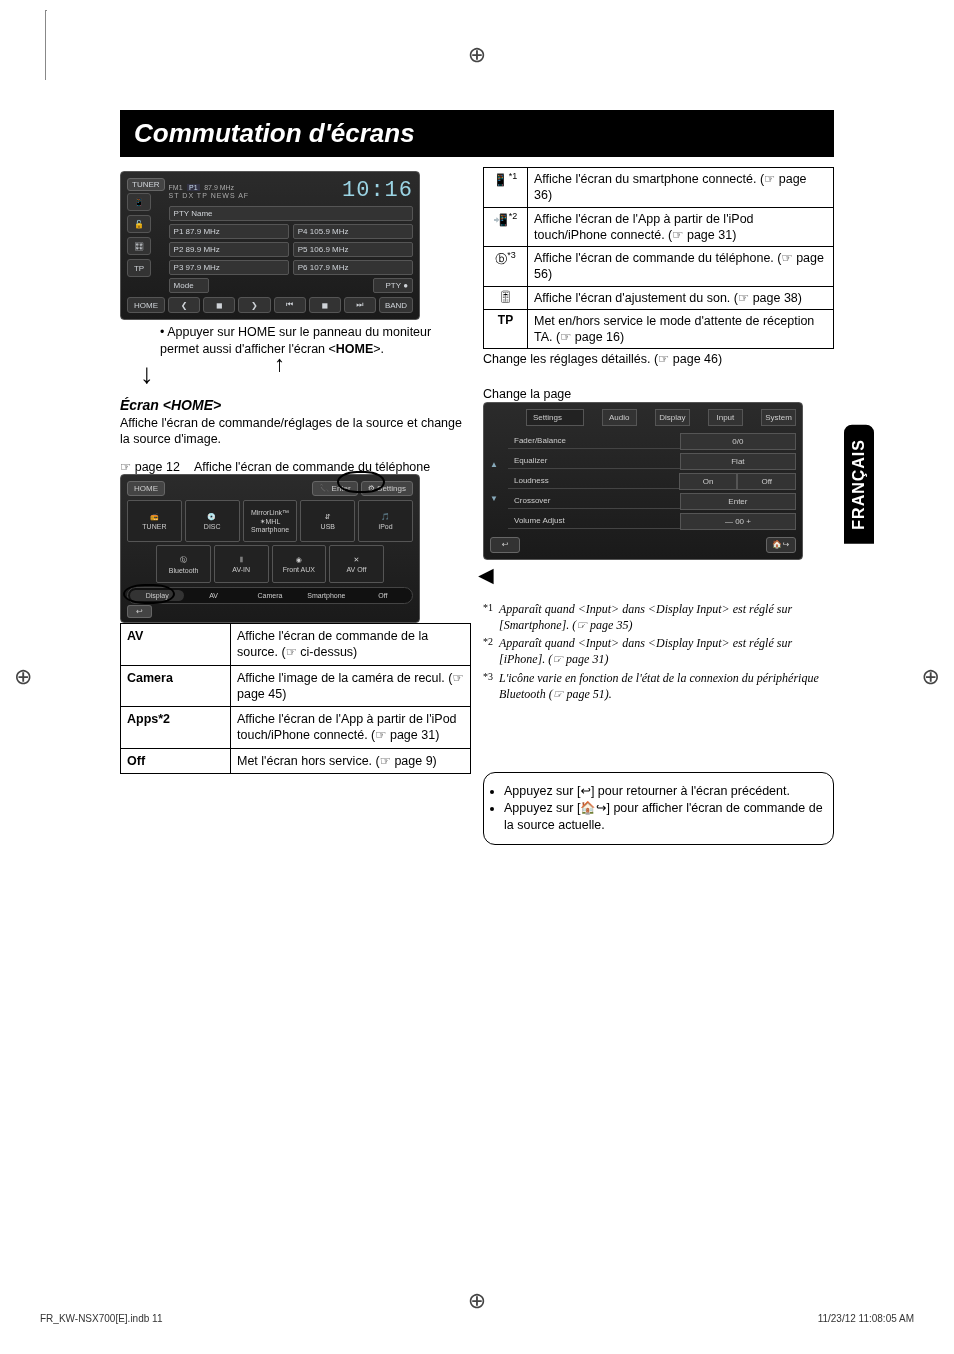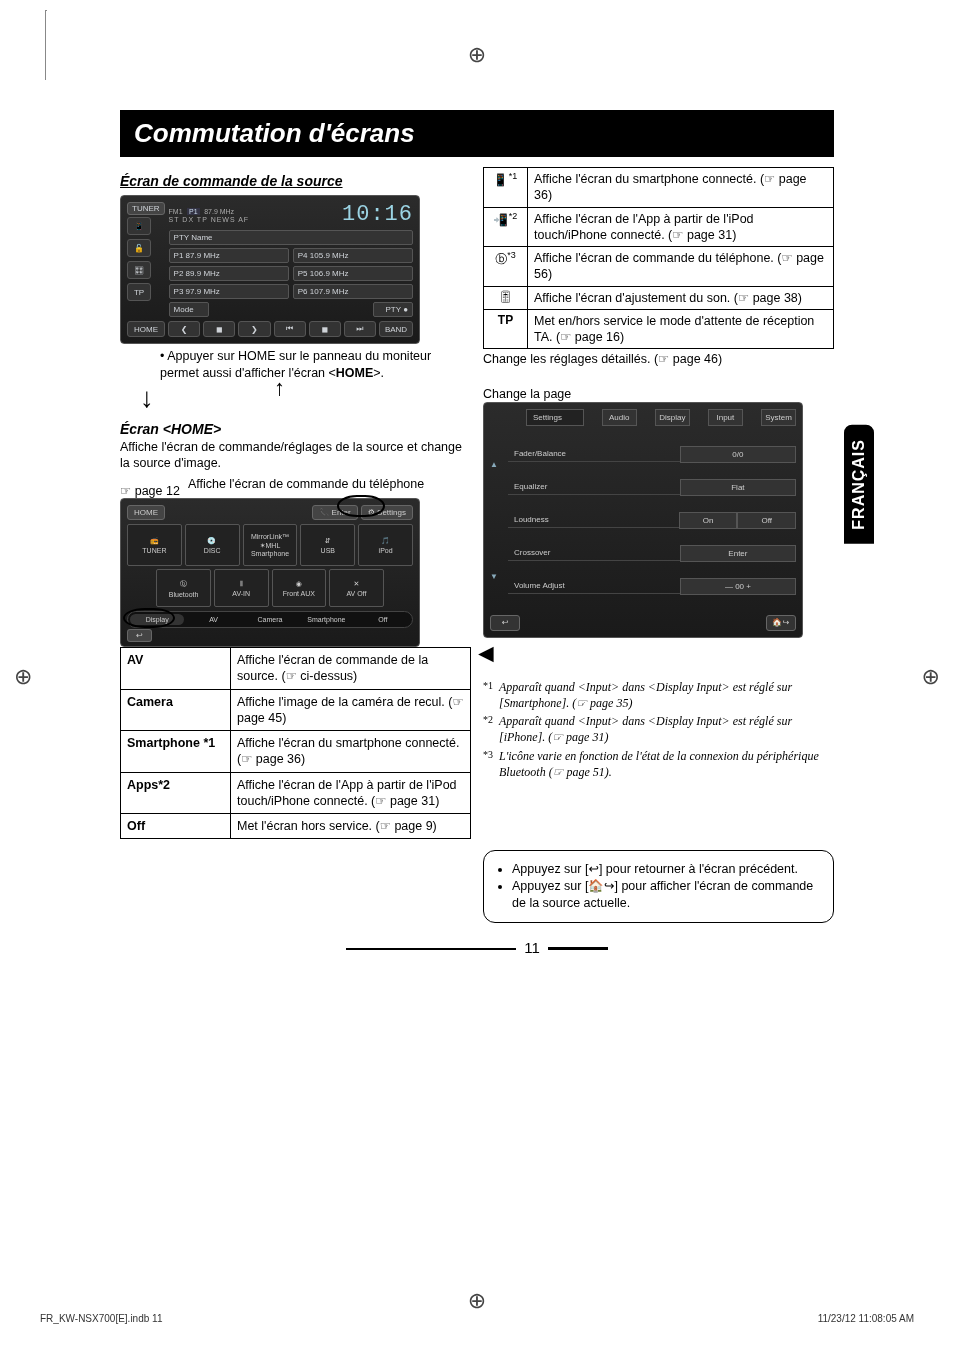--- a/index.html
+++ b/index.html
@@ -119,32 +119,32 @@
   
   .opt-table { border-collapse:collapse; width:100%; font-size:12.5px; font-family:"Arial Narrow",Arial,sans-serif; }
   .opt-table td { border:1px solid #000; padding:4px 6px; vertical-align:top; line-height:1.3;}
   .opt-table td.k { font-weight:bold; width:110px;}
 
   
   .screen3 { background:linear-gradient(#2b2b2b,#1a1a1a); color:#ccc; font-size:8px; width:320px; border:1px solid #555; border-radius:4px; padding:6px;}
   .screen3 .strow { display:flex; gap:18px; margin-bottom:4px;padding-left:36px;}
   .screen3 .sttab { flex:1; background:#333; border:1px solid #555; text-align:center; padding:3px 0; font-size:8px;}
   .screen3 .sttab.first { flex:1.5; text-align:left; padding-left:6px; background:#222;}
-  .screen3 .setrow { display:flex; gap:0; margin:16px 0; align-items:center;}
+  .screen3 .setrow { display:flex; gap:0; margin:3px 0; align-items:center;}
   .screen3 .setlabel { flex:1.4; padding:3px 6px; border-bottom:1px solid #444; font-size:8px;}
   .screen3 .setval { flex:1; text-align:center; background:#333; border:1px solid #555; padding:3px 0; font-size:8px;}
   .screen3 .botrow { display:flex; justify-content:space-between; margin-top:4px;}
   .screen3 .smallbtn { width:30px; height:16px; border:1px solid #666; border-radius:3px; background:#333; display:flex; align-items:center; justify-content:center;}
 
   .footnotes { font-size:12px; font-style:italic; font-family:"Times New Roman", serif; line-height:1.35; margin-top:10px;}
   .footnotes .fn { display:flex; gap:6px; margin-bottom:2px;}
   .footnotes .fn .num { font-style:normal; font-size:10px; vertical-align:super;}
   .footnotes .up { font-style:normal; }
 
-  .tips-box { border:1px solid #000; border-radius:12px; padding:10px 12px; margin-top:70px; font-size:12.5px; font-family:"Arial Narrow",Arial,sans-serif; line-height:1.35;}
+  .tips-box { border:1px solid #000; border-radius:12px; padding:10px 4px; margin-top:70px; font-size:12.5px; font-family:"Arial Narrow",Arial,sans-serif; line-height:1.35;}
   .tips-box ul { list-style: disc; padding-left: 16px;}
 
   .pagenum { text-align:center; font-size:15px; margin-top:16px; font-family:"Arial Narrow",Arial,sans-serif;}
   .pagenum::after { content:""; display:inline-block; vertical-align:middle; margin-left:8px; width:60px; height:3px; background:#000;}
   .pagenum::before { content:""; display:inline-block; vertical-align:middle; margin-right:8px; width:170px; height:2px; background:#000;}
   
   .footer { position:absolute; bottom:30px; left:40px; right:40px; display:flex; justify-content:space-between; font-size:10px; color:#333; font-family:Arial,sans-serif;}
 
   .leadline { font-size:12.5px; font-family:"Arial Narrow",Arial,sans-serif;}
   .arrow-lr { font-size: 22px; line-height:0.5; margin-left: 120px;}
@@ -160,21 +160,20 @@
 
 <div class="content">
 
   <div class="title-bar">Commutation d'écrans</div>
 
   <div class="lang-tab">FRANÇAIS</div>
 
   <div class="cols">
 
     <div class="col">
-      <div class="subhead">Écran de commande de la source</div>
 
       <div class="screen">
         <div class="tall">
           <div class="sidecol">
             <div class="tuner-badge">TUNER</div>
             <div class="sidebtn">📱</div>
             <div class="sidebtn">🔓</div>
             <div class="sidebtn">🎛</div>
             <div class="sidebtn">TP</div>
           </div>
@@ -227,21 +226,21 @@
       </div>
 
       <div style="display:flex; align-items:flex-start;">
         <div class="arrow-down">↓</div>
         <div class="arrow-lr">↑</div>
       </div>
 
       <div class="sechead">Écran &lt;HOME&gt;</div>
       <div class="bodytext">Affiche l'écran de commande/réglages de la source et change la source d'image.</div>
 
-      <div style="display:flex; gap:8px; margin-top:6px; align-items:flex-start;">
+      <div style="display:flex; gap:14px; margin-top:6px; align-items:flex-end;">
         <div class="leadline" style="margin-top:6px;">☞ page 12</div>
         <div class="leadline" style="flex:1">Affiche l'écran de commande du téléphone</div>
       </div>
 
       <div class="screen2" style="position:relative;">
         <div class="hrow">
           <div class="habel">HOME</div>
           <div style="display:flex; gap:3px;">
             <div class="habel" style="position:relative;">📞 Enter</div>
             <div class="habel">⚙ Settings</div>
@@ -305,24 +304,20 @@
 
       <table class="opt-table">
         <tbody>
             <tr>
               <td class="k">AV</td>
               <td>Affiche l'écran de commande de la source. (☞ ci-dessus)</td>
             </tr>
         <tr>
               <td class="k">Camera</td>
               <td>Affiche l'image de la caméra de recul. (☞ page 45)</td>
-            </tr>
-        <tr>
-              <td class="k"><span>Smartphone *1</span></td>
-              <td>Affiche l'écran du smartphone connecté.  (☞ page 36)</td>
             </tr>
         <tr>
               <td class="k"><span>Apps*2</span></td>
               <td>Affiche l'écran de l'App à partir de l'iPod touch/iPhone connecté. (☞ page 31)</td>
             </tr>
         <tr>
               <td class="k">Off</td>
               <td>Met l'écran hors service. (☞ page 9)</td>
             </tr>
       </tbody>
@@ -422,20 +417,19 @@
       <div class="tips-box">
         <ul>
           <li>Appuyez sur [↩] pour retourner à l'écran précédent.</li>
           <li>Appuyez sur [🏠↪] pour afficher l'écran de commande de la source actuelle.</li>
         </ul>
       </div>
 
     </div>
   </div>
 
-  <div class="pagenum">11</div>
 
 </div>
 
 <div class="footer">
   <span>FR_KW-NSX700[E].indb   11</span>
   <span>11/23/12   11:08:05 AM</span>
 </div>
 
 </body></html>

